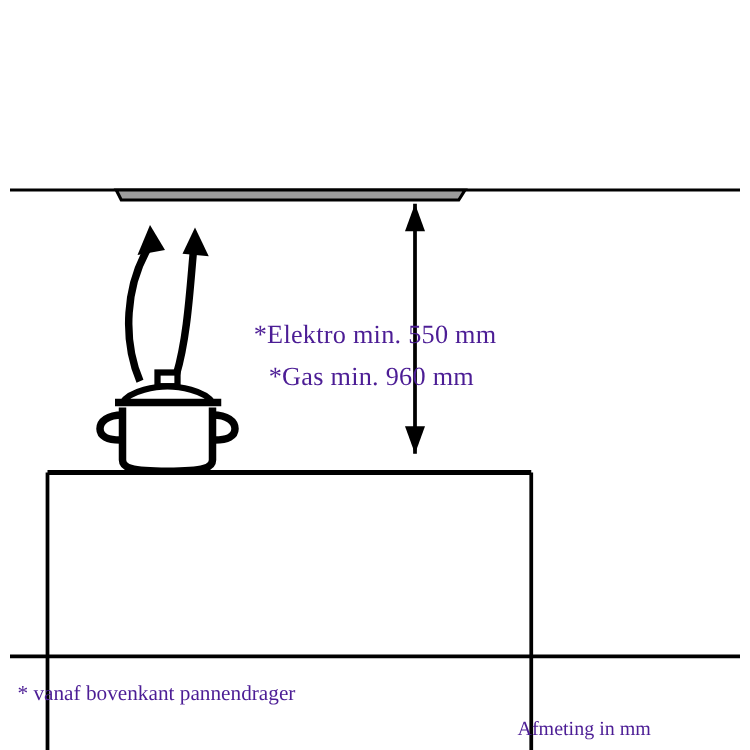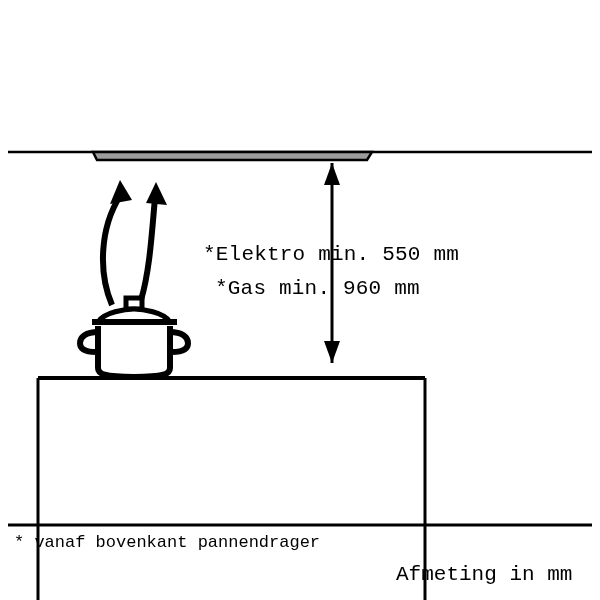--- a/index.html
+++ b/index.html
@@ -19,39 +19,40 @@
   }
   svg.diagram {
     position: absolute;
     left: 0;
     top: 0;
     width: 600px;
     height: 600px;
   }
   .label {
     position: absolute;
-    color: #000000;
+    color: #4c1d95;
     white-space: nowrap;
-    font-family: Liberation Mono, monospace;
+    font-family: Liberation Serif, serif;
+    margin-top: 12px;
   }
   .dim-text {
     font-size: 21px;
     letter-spacing: 0.2px;
   }
   .dim-line-1 { left: 203px; top: 243px; }
   .dim-line-2 { left: 215px; top: 277px; }
   .footnote {
     left: 14px;
     top: 533px;
     font-size: 17px;
   }
   .unit-note {
-    left: 396px;
+    left: 414px;
     top: 563px;
-    font-size: 21px;
+    font-size: 16px;
   }
 </style>
 </head>
 <body>
 
 <div id="stage">
 
   <svg class="diagram" viewBox="0 0 600 600">
 
     <line x1="8" y1="152" x2="592" y2="152" stroke="#000000" stroke-width="2.5"></line>

